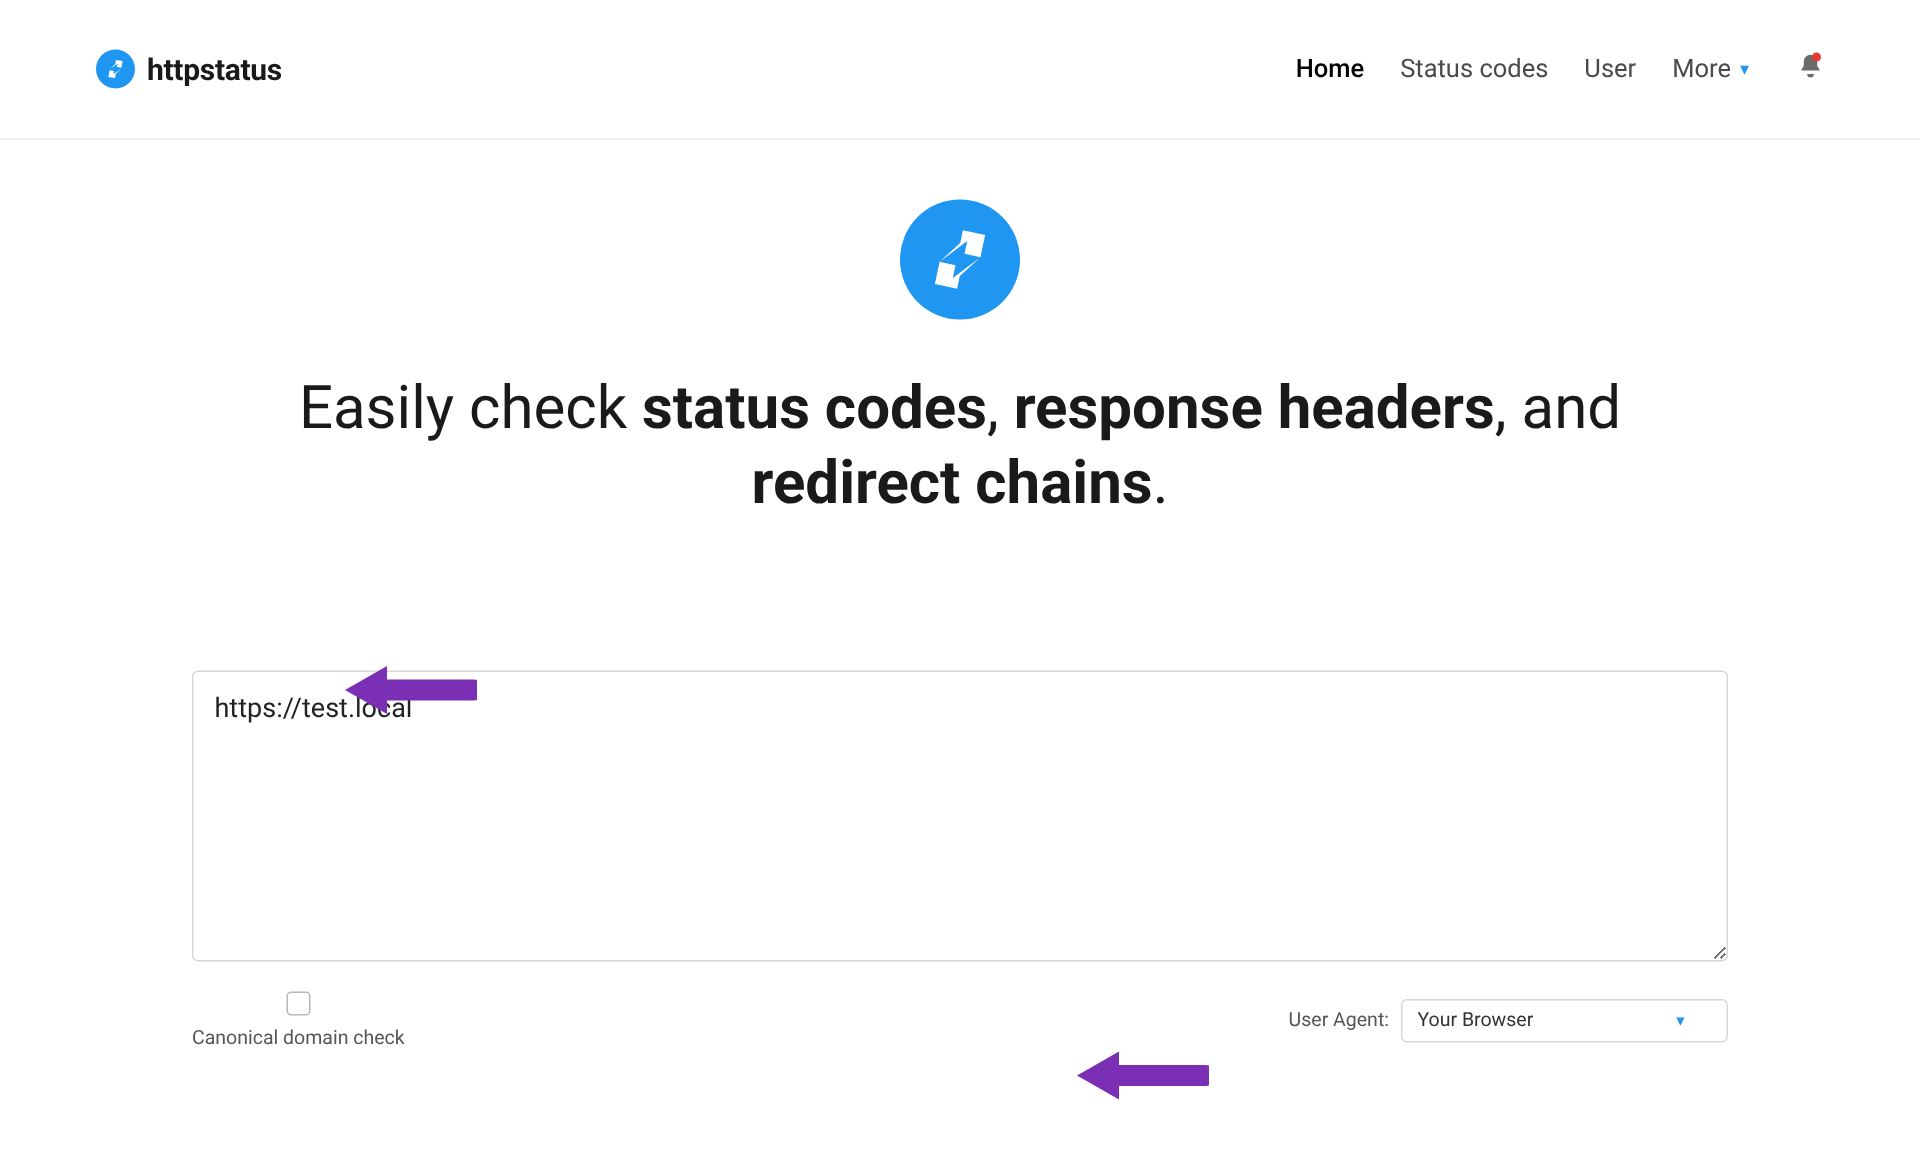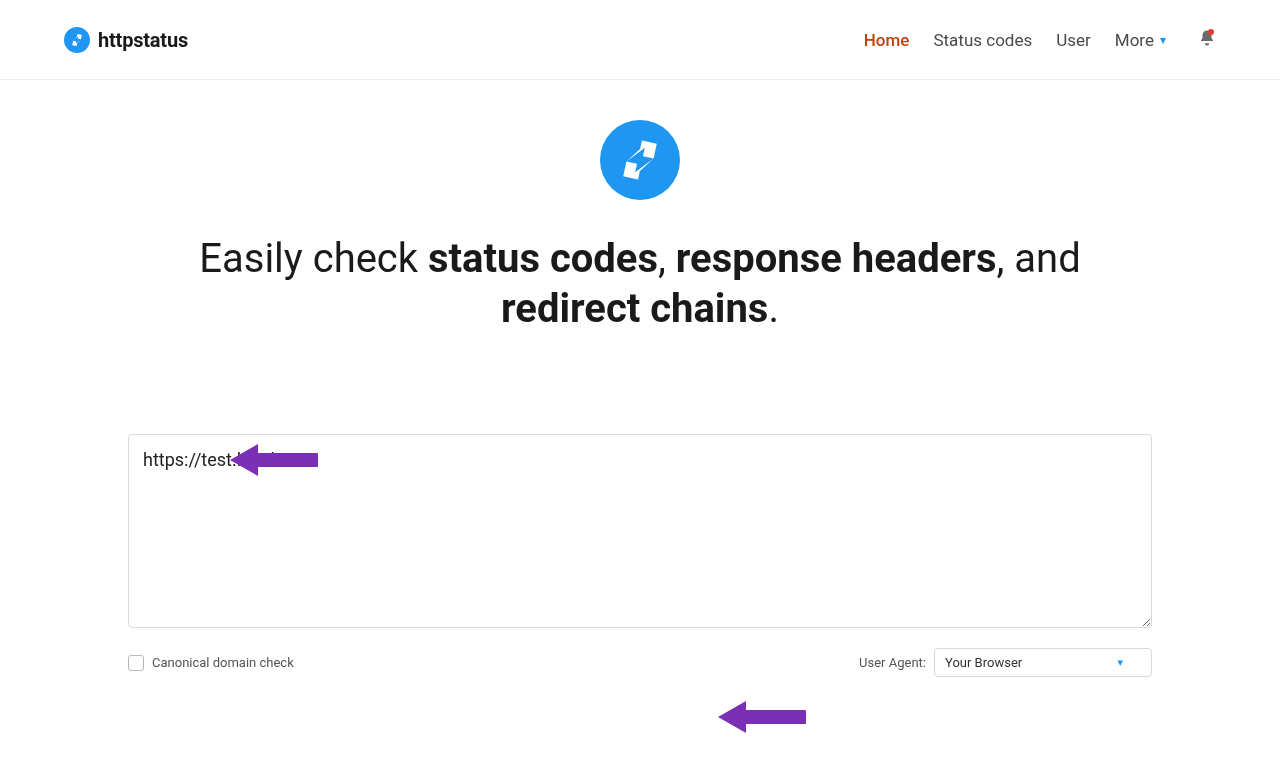--- a/index.html
+++ b/index.html
@@ -8,21 +8,21 @@
   background: #fff;
   color: #1a1a1a;
   width: 1280px;
   min-height: 771px;
 }
 .header {
   display: flex;
   align-items: center;
   justify-content: space-between;
   padding: 0 64px;
-  height: 80px;
+  height: 93px;
   border-bottom: 1px solid #ececec;
 }
 .logo {
   display: flex;
   align-items: center;
   gap: 8px;
   cursor: pointer;
 }
 .logo-icon {
   width: 26px;
@@ -42,21 +42,21 @@
 .nav {
   display: flex;
   align-items: center;
   gap: 24px;
 }
 .nav-item {
   font-size: 17px;
   color: #4a4a4a;
   cursor: pointer;
 }
-.nav-item.active { color: #c2410c; font-weight: 500; }
+.nav-item.active { color: #000000; font-weight: 500; }
 .nav-more {
   display: flex;
   align-items: center;
   gap: 6px;
 }
 .chevron-down {
   color: #1e96f2;
   font-size: 12px;
 }
 .bell-wrap {
@@ -121,20 +121,21 @@
   justify-content: space-between;
   margin-top: 16px;
   font-size: 13px;
   color: #555;
 }
 .checkbox-wrap {
   display: flex;
   align-items: center;
   gap: 8px;
   cursor: pointer;
+  flex-direction: column;
 }
 .checkbox {
   width: 16px;
   height: 16px;
   border: 1.5px solid #b8b8b8;
   border-radius: 3px;
   background: #fff;
 }
 .ua-wrap {
   display: flex;

